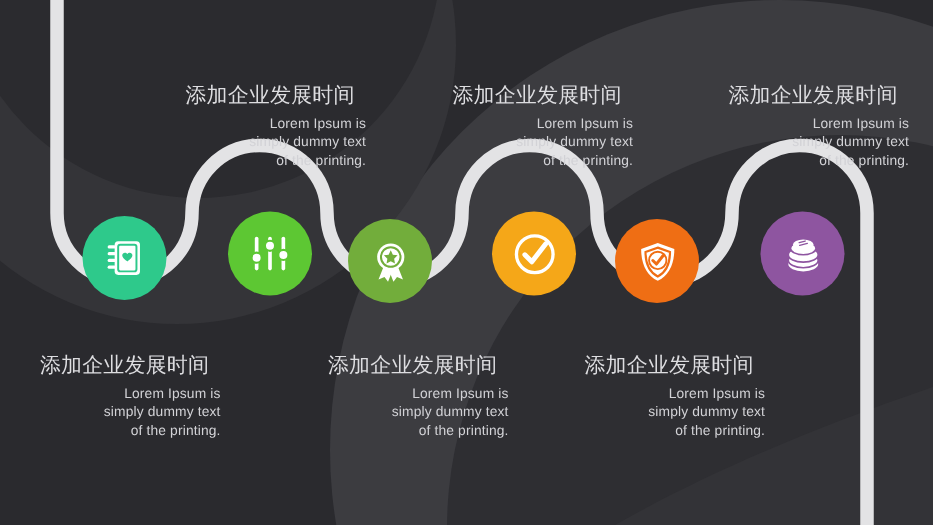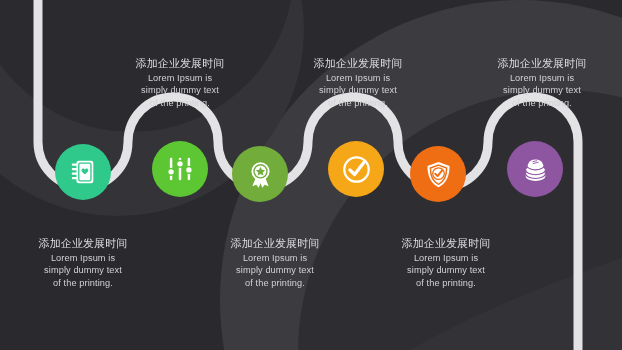--- a/index.html
+++ b/index.html
@@ -44,28 +44,30 @@
   
   .textblock {
     position: absolute;
     width: 128px;
     text-align: center;
     color: #d8d8da;
     line-height: 1.35;
     letter-spacing: .1px;
   }
   .tb-cn {
-    font-size: 11px;
+    font-size: 14px;
     color: #dddde0;
     margin-bottom: 1px;
     white-space: nowrap;
+    font-family: Liberation Mono, monospace;
   }
   .tb-en {
     font-size: 9.2px;
     color: #d2d2d6;
+    text-align: right;
   }
   .tb-en div { white-space: nowrap; }
 </style>
 </head>
 <body>
 
 <div id="slide">
 
   <svg class="bg-layer" viewBox="0 0 622 350" xmlns="http://www.w3.org/2000/svg">
     <rect x="0" y="0" width="622" height="350" fill="#2a2a2e"></rect>

